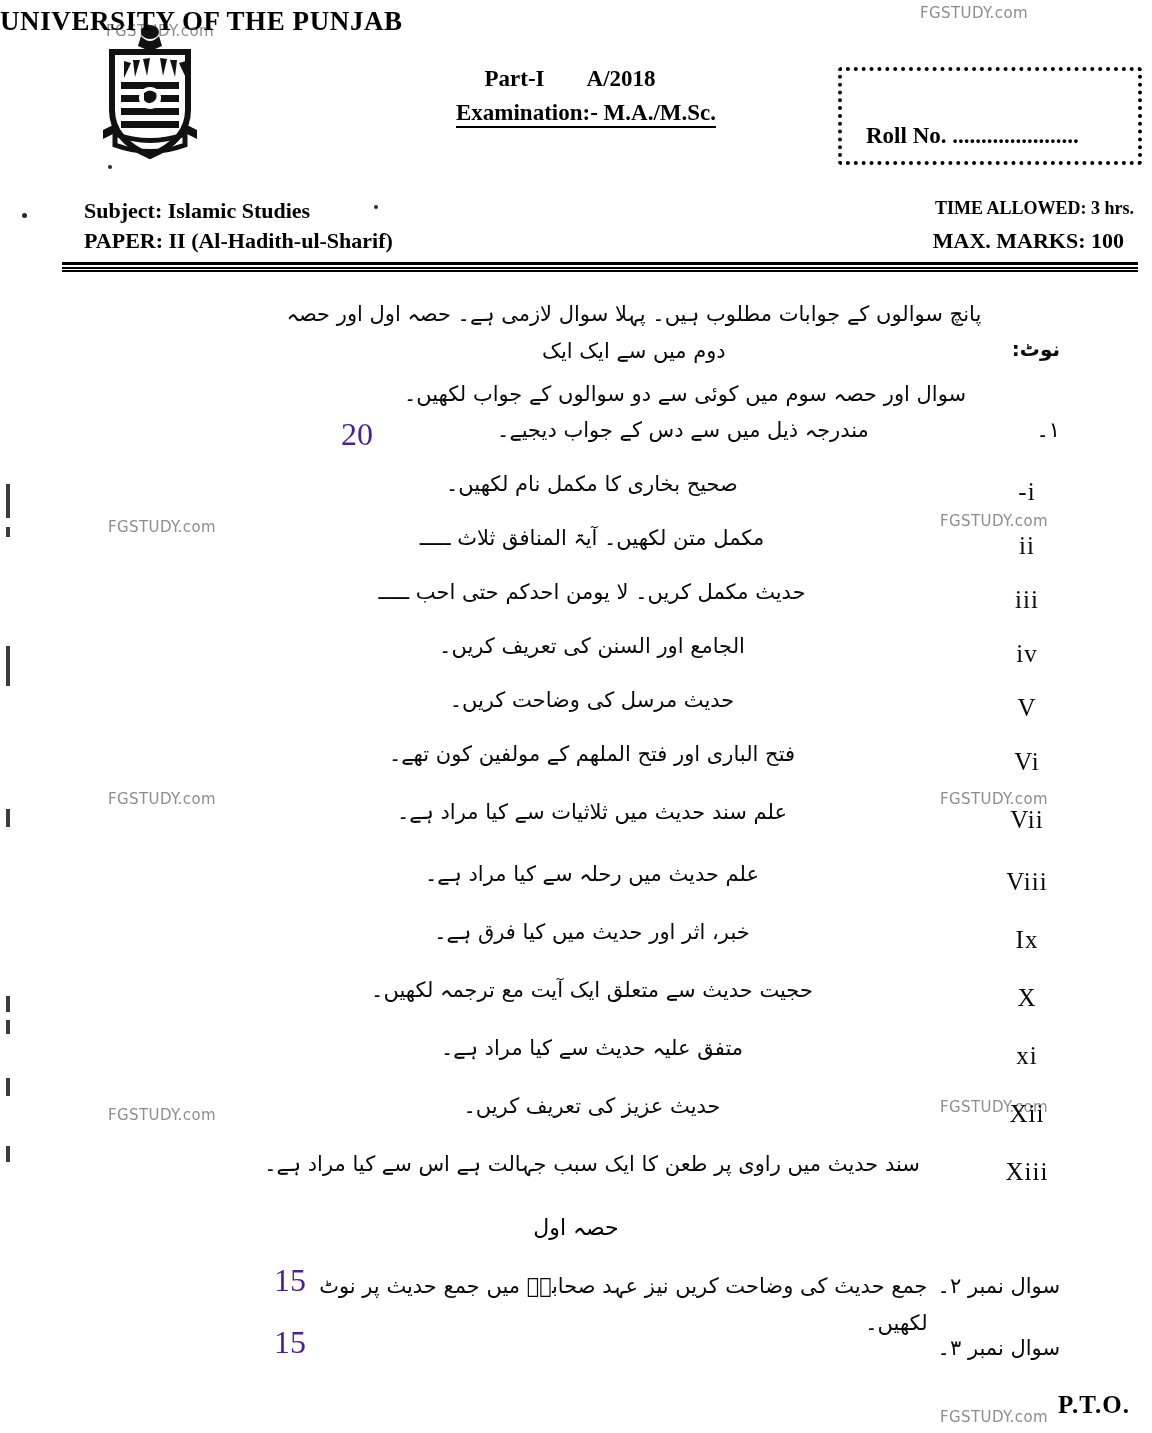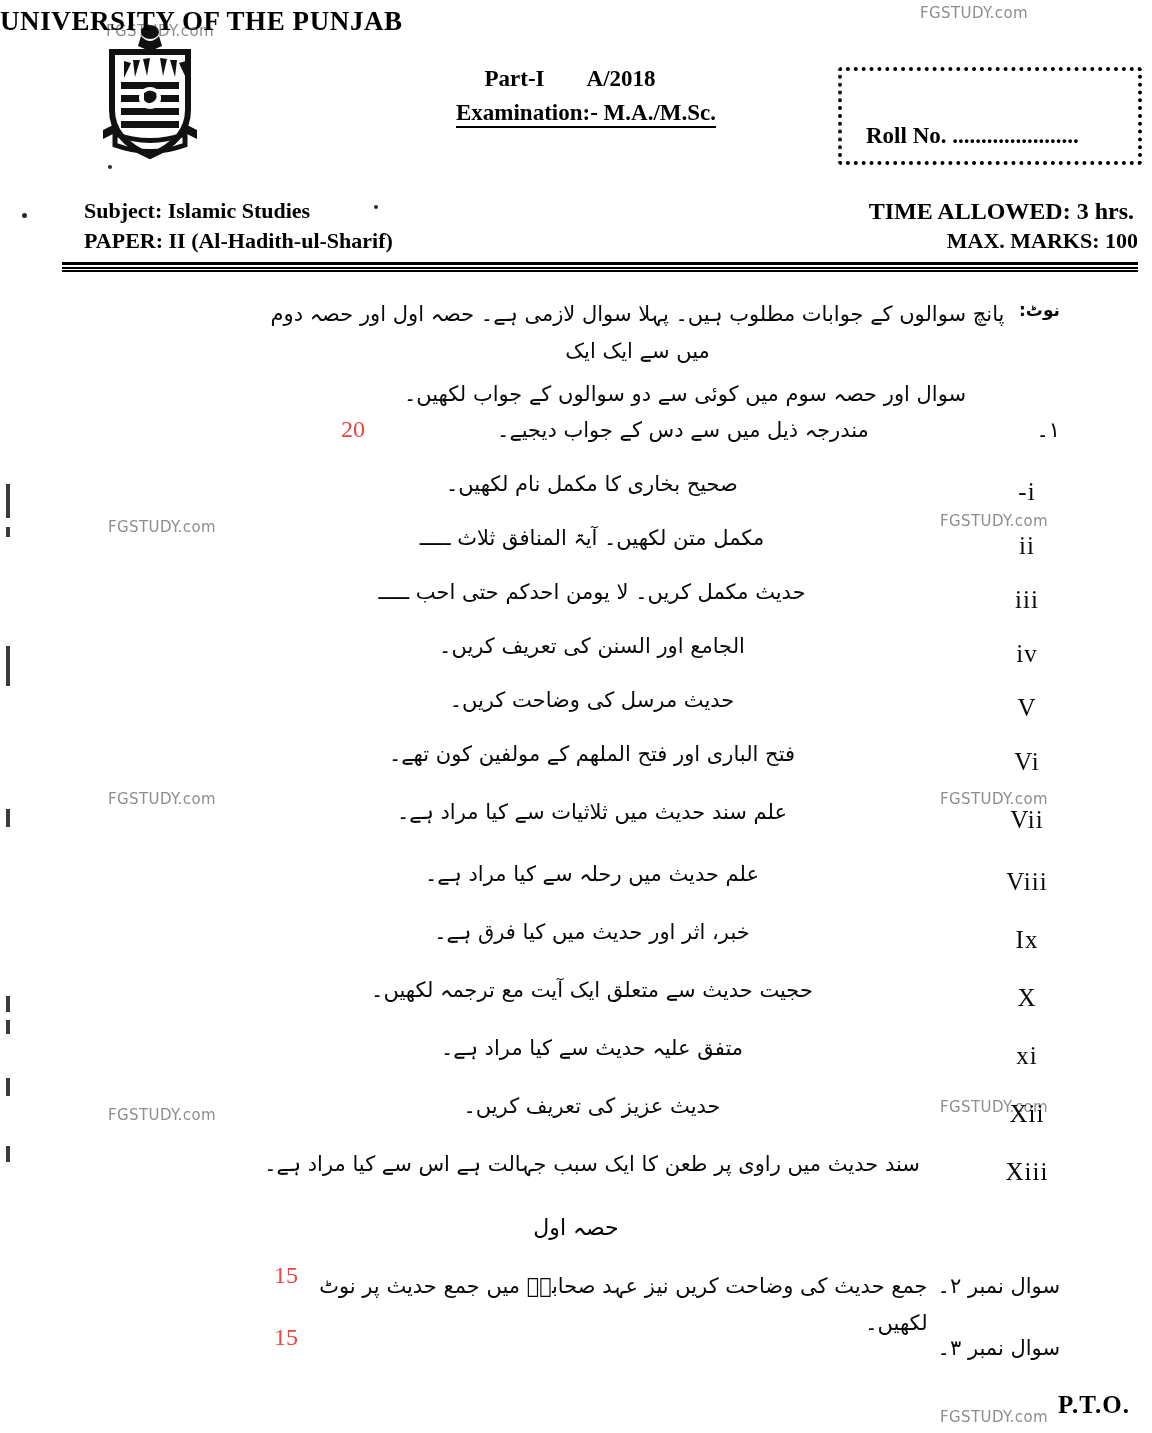--- a/index.html
+++ b/index.html
@@ -113,27 +113,27 @@
     position: absolute;
     left: 84px;
     top: 228px;
     font-size: 22px;
     font-weight: bold;
   }
   .time-line {
     position: absolute;
     right: 18px;
     top: 198px;
-    font-size: 24px;
+    font-size: 18px;
     font-weight: bold;
     text-align: right;
   }
   .marks-line {
     position: absolute;
-    right: 14px;
+    right: 28px;
     top: 228px;
     font-size: 22px;
     font-weight: bold;
     text-align: right;
   }
 
   .divider {
     position: absolute;
     left: 62px;
     top: 262px;
@@ -164,22 +164,23 @@
     width: 790px;
   }
   .note-row {
     display: flex;
     direction: rtl;
     align-items: flex-start;
   }
   .note-key {
     flex: 0 0 auto;
     font-weight: bold;
-    font-size: 17px;
+    font-size: 20px;
     margin-left: 14px;
+    margin-top: 36px;
   }
   .note-text { flex: 1 1 auto; text-align: center; }
   .note-text-2 {
     text-align: center;
     margin-top: 6px;
     padding-left: 40px;
   }
 
   .q-main {
     position: absolute;
@@ -192,22 +193,22 @@
   }
   .q-num {
     flex: 0 0 34px;
     font-size: 21px;
   }
   .q-body { flex: 1 1 auto; text-align: center; padding-left: 70px;}
 
   .marks {
     position: absolute;
     font-family: "Liberation Serif", serif;
-    font-size: 24px;
-    color: #ef4444;
+    font-size: 32px;
+    color: #4c1d95;
   }
 
   
   .items {
     position: absolute;
     right: 92px;
     top: 466px;
     width: 900px;
   }
   .item {

